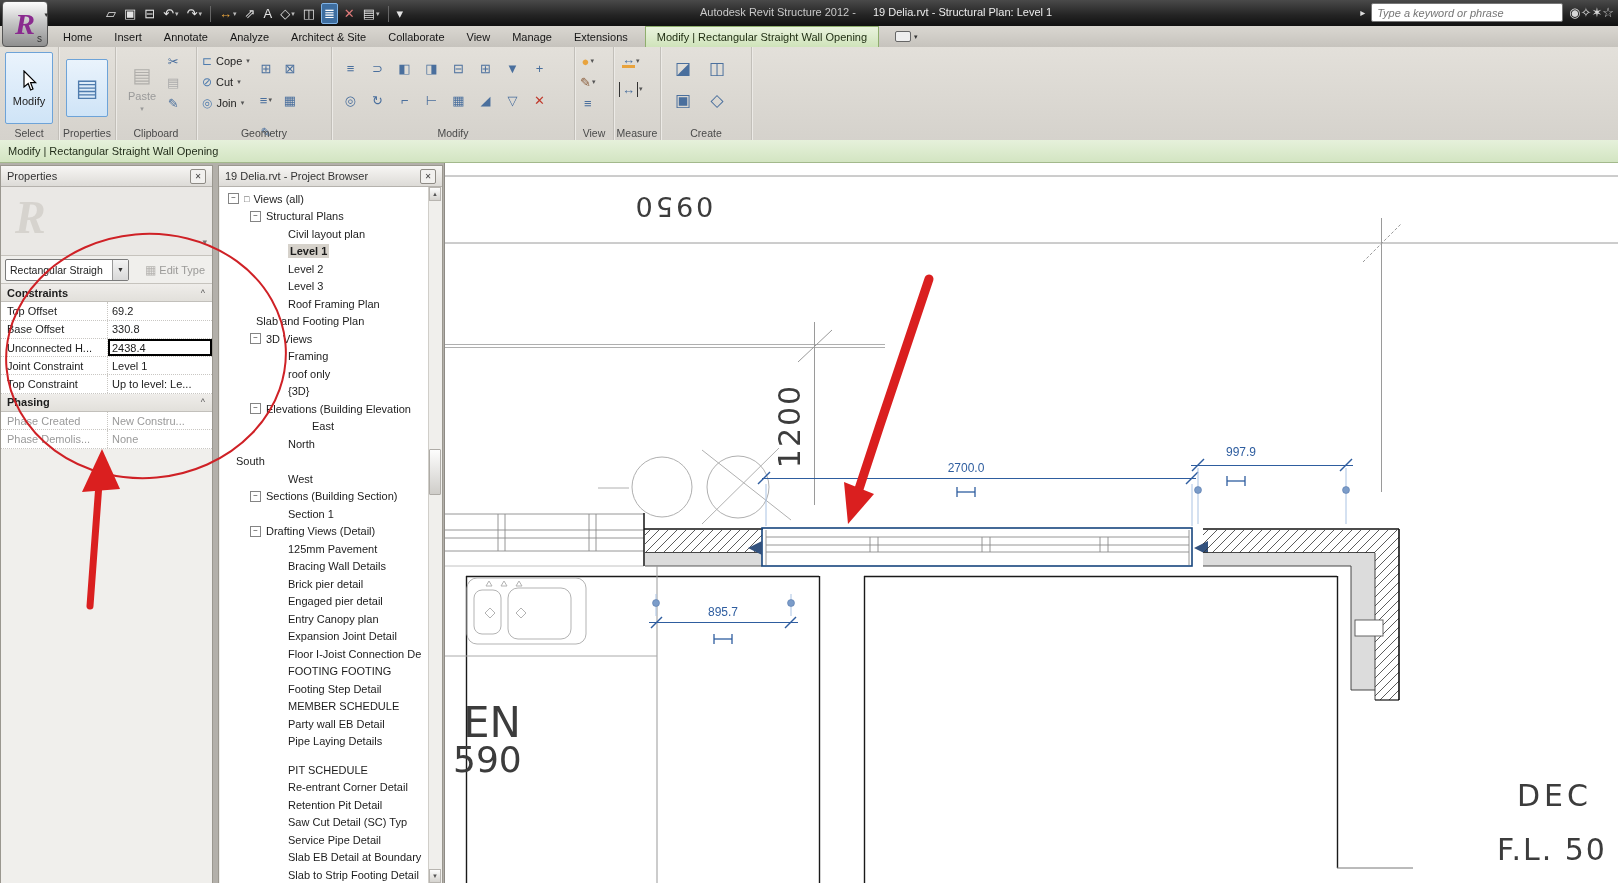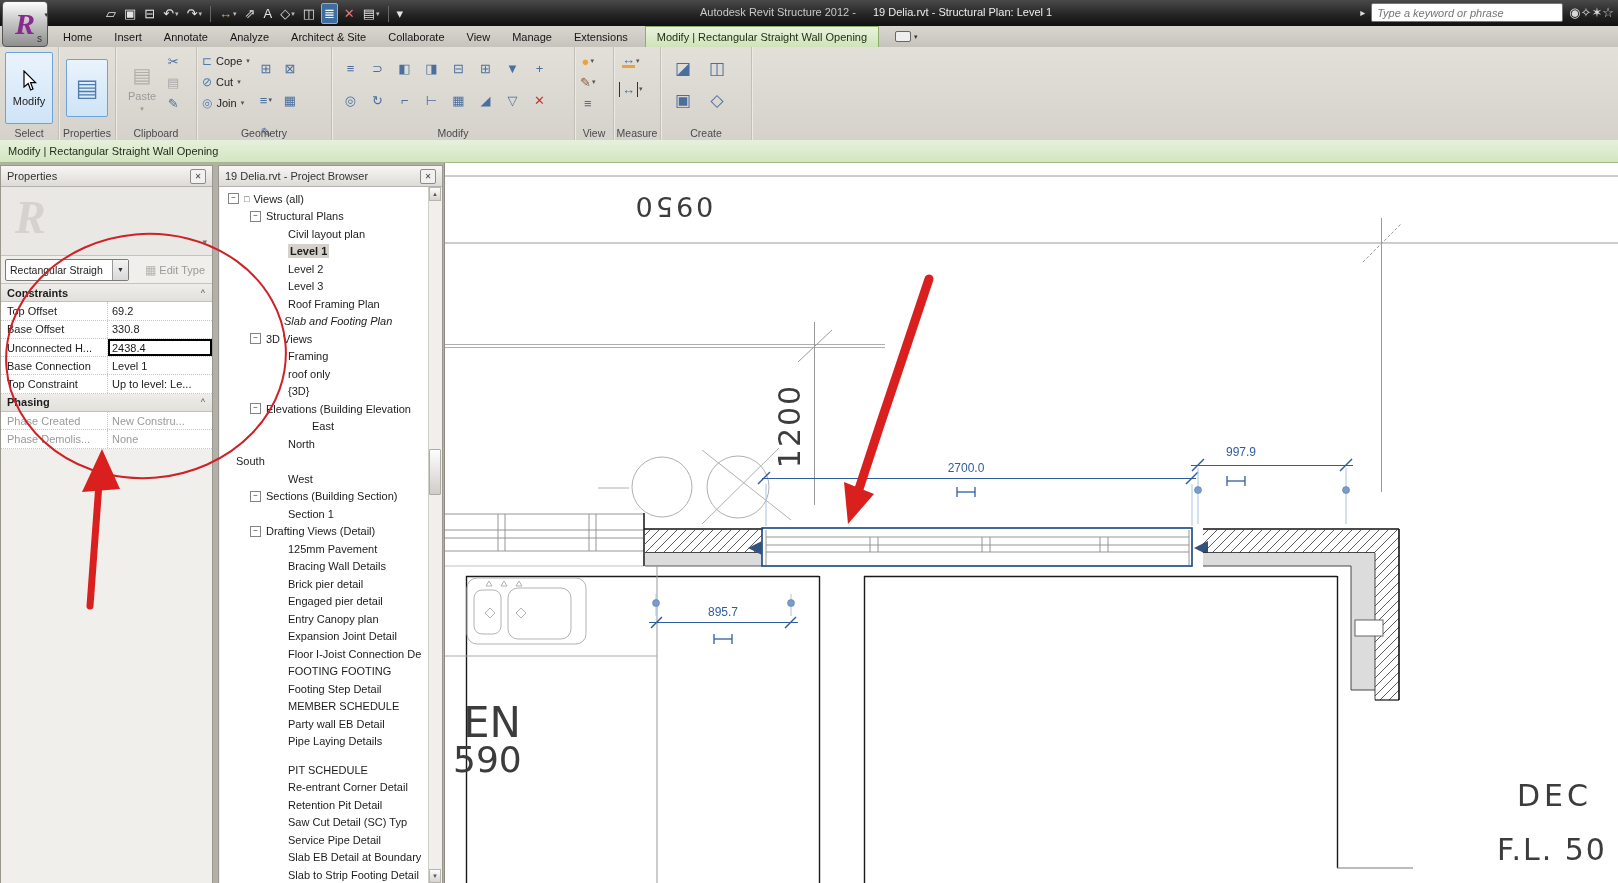--- a/index.html
+++ b/index.html
@@ -477,21 +477,21 @@
             <span class="plab">Base Offset</span>
             <span class="pval">330.8</span>
 
           </div>
           <div class="prow focused">
             <span class="plab">Unconnected H...</span>
             <span class="pval">2438.4</span>
 
           </div>
           <div class="prow">
-            <span class="plab">Base Connection</span>
+            <span class="plab">Joint Constraint</span>
             <span class="pval">Level 1</span>
 
           </div>
           <div class="prow">
             <span class="plab">Top Constraint</span>
             <span class="pval">Up to level: Le...</span>
 
           </div>
           <div class="prow header">
             <span class="plab">Phasing</span>
@@ -546,21 +546,21 @@
           <div class="trow" style="padding-left: 52px;">
             <span class="expander" style="visibility: hidden;">−</span>
 
             <span class="tlabel">Level 3</span>
           </div>
           <div class="trow" style="padding-left: 52px;">
             <span class="expander" style="visibility: hidden;">−</span>
 
             <span class="tlabel">Roof Framing Plan</span>
           </div>
-          <div class="trow" style="padding-left: 48px; font-style: italic;">
+          <div class="trow" style="padding-left: 20px;">
             <span class="expander" style="visibility: hidden;">−</span>
 
             <span class="tlabel">Slab and Footing Plan</span>
           </div>
           <div class="trow" style="padding-left: 30px;">
             <span class="expander" style="visibility: visible;">−</span>
 
             <span class="tlabel">3D Views</span>
           </div>
           <div class="trow" style="padding-left: 52px;">

